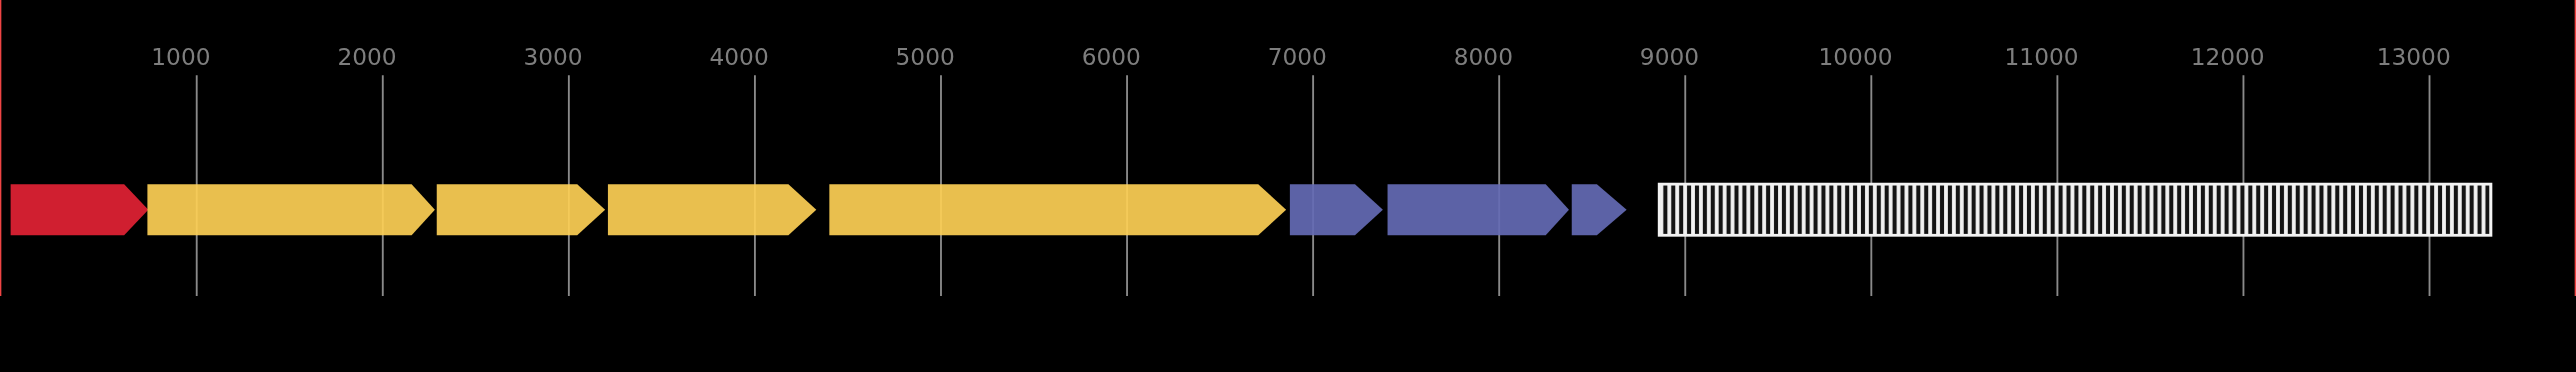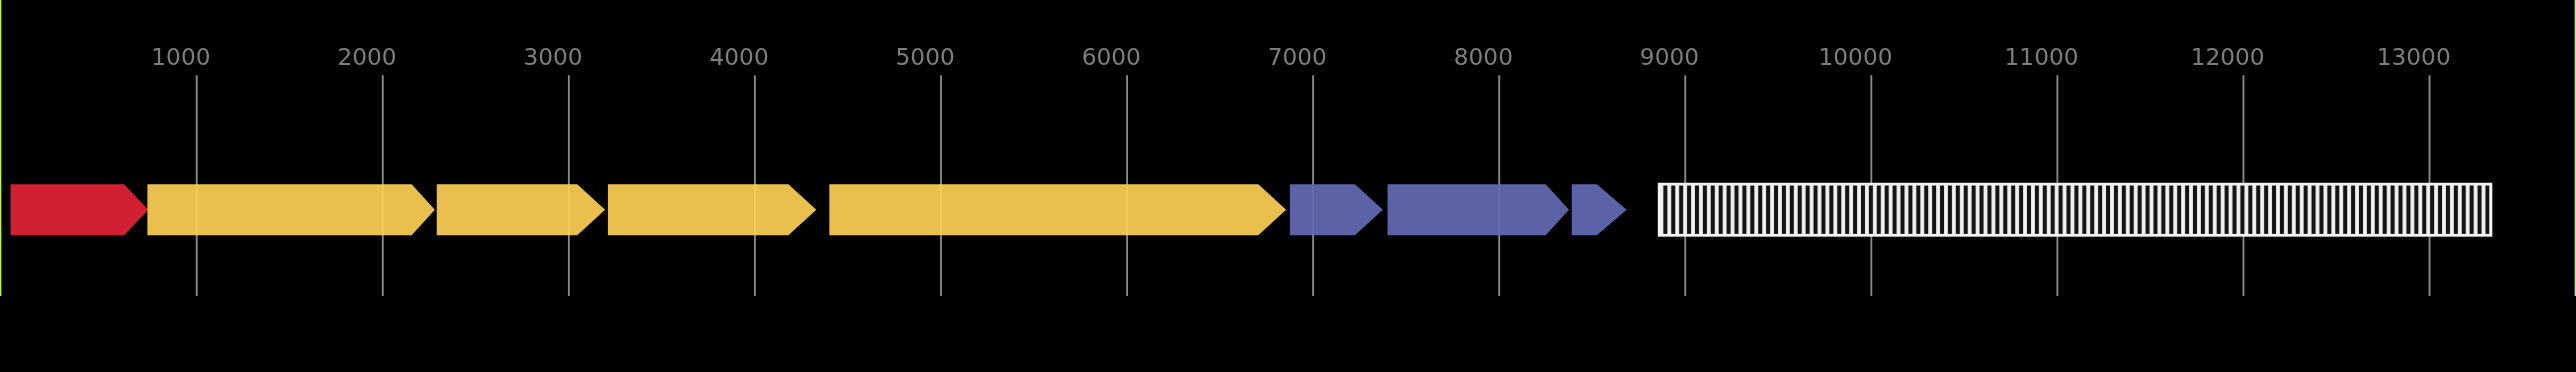--- a/index.html
+++ b/index.html
@@ -4,21 +4,21 @@
 <style>
   html, body {
     margin: 0;
     padding: 0;
     background: #000000;
   }
   .figure {
     position: relative;
     width: 2576px;
     height: 296px;
-    background: #bef264;
+    background: #ef4444;
     overflow: hidden;
     font-family: "DejaVu Sans", sans-serif;
   }
   svg {
     display: block;
   }
   svg text {
     font-family: "DejaVu Sans", sans-serif;
   }
 </style>

